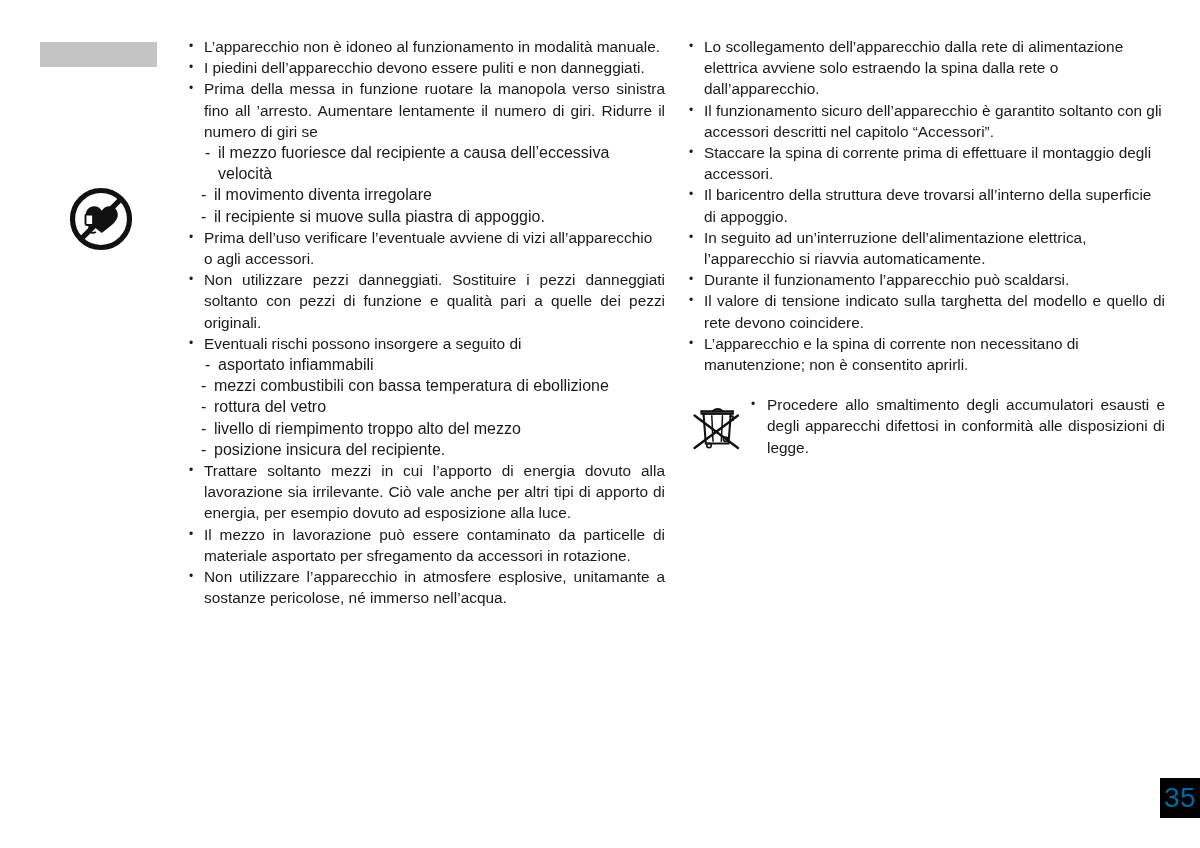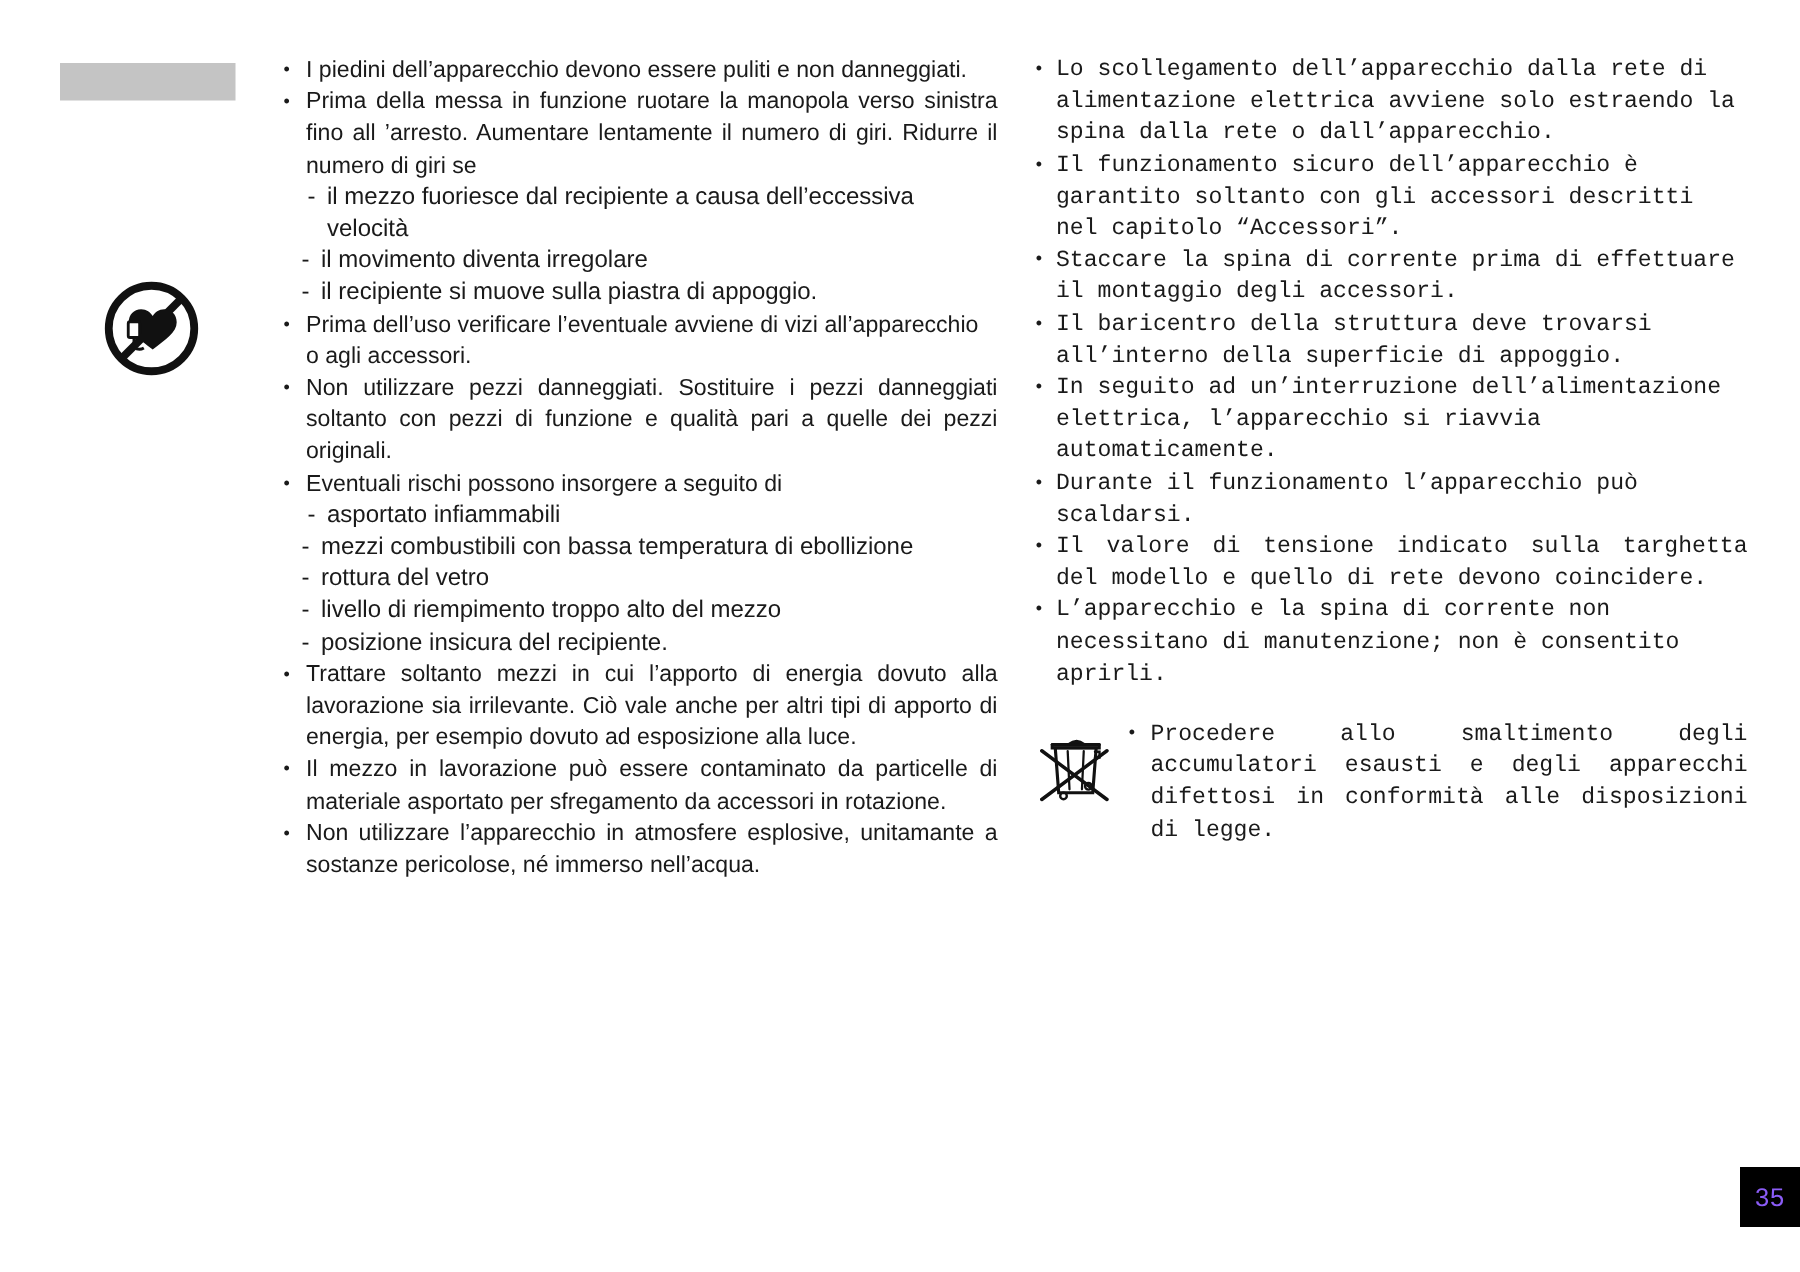--- a/index.html
+++ b/index.html
@@ -58,21 +58,20 @@
     position: absolute;
     top: 36px;
   }
   .col-left {
     left: 188px;
     width: 477px;
   }
   .col-right {
     left: 688px;
     width: 477px;
-    font-family: Liberation Mono, monospace;
   }
 
   ul.bullets {
     list-style: none;
     margin: 0;
     padding: 0;
   }
 
   li.bullet {
     position: relative;
@@ -144,25 +143,25 @@
   }
 
   
   .page-badge {
     position: absolute;
     left: 1160px;
     top: 778px;
     width: 40px;
     height: 40px;
     background: #000000;
-    color: #8b5cf6;
+    color: #0369a1;
     display: flex;
     align-items: center;
     justify-content: center;
-    font-size: 17px;
+    font-size: 28px;
     line-height: 1;
     letter-spacing: 0.5px;
     font-weight: 400;
   }
 </style>
 </head>
 <body>
 
 <div id="page">
 
@@ -182,20 +181,23 @@
         <path d="M21.3 45.4 q3.2 2.6 6.6 0.6" fill="none" stroke="#111111" stroke-width="1.9"></path>
 
         <line x1="13.2" y1="52.8" x2="52.8" y2="13.2" stroke="#111111" stroke-width="5.2"></line>
       </svg>
     </div>
   </div>
 
   <div class="col col-left">
     <ul class="bullets">
 
+      <li class="bullet">
+        <span class="txt">L’apparecchio non è idoneo al funzionamento in modalità manuale.</span>
+      </li>
 
 
       <li class="bullet ragged">
         <span class="txt">I piedini dell’apparecchio devono essere puliti e non danneggiati.</span>
       </li>
 
       <li class="bullet">
         <span class="txt">Prima della messa in funzione ruotare la manopola verso sinistra fino all ’arresto. Aumentare lentamente il numero di giri. Ridurre il numero di giri se</span>
       </li>
 

